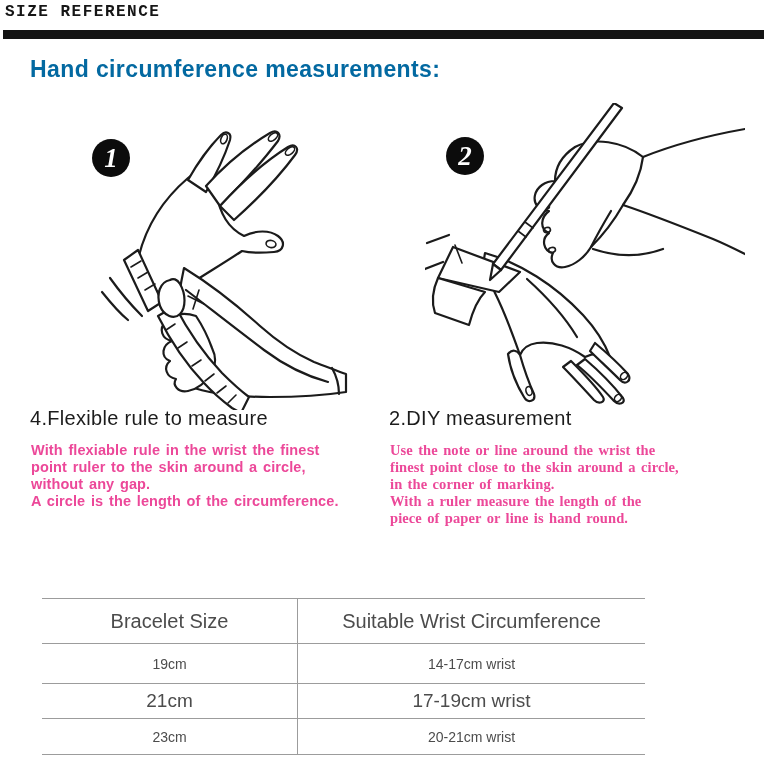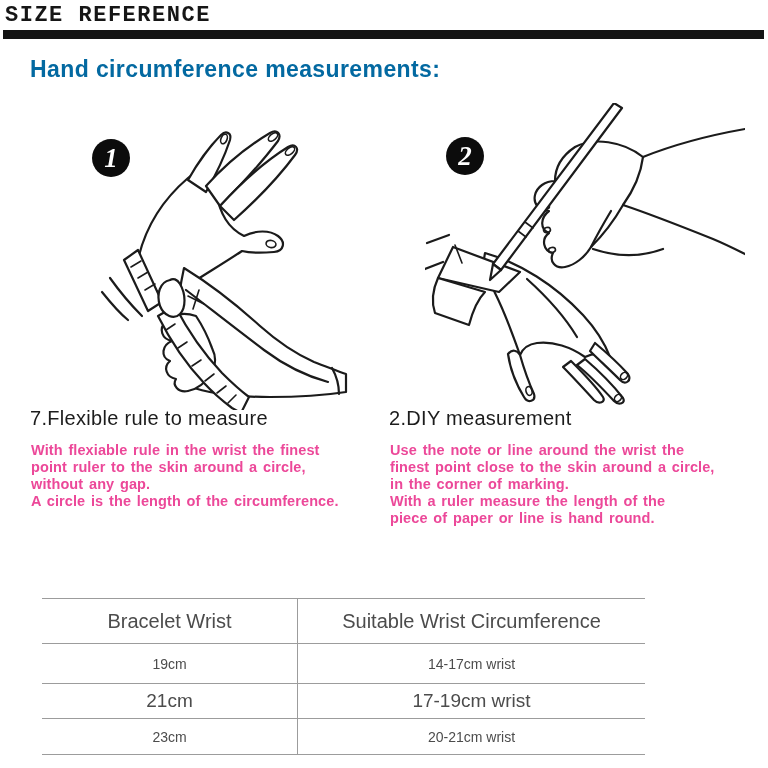--- a/index.html
+++ b/index.html
@@ -3,21 +3,21 @@
 <meta charset="utf-8">
 <style>
   html,body{margin:0;padding:0;background:#ffffff;}
   .canvas{
     position:relative;width:768px;height:768px;background:#ffffff;
     font-family:"Liberation Sans",sans-serif;overflow:hidden;color:#1c1c1c;
   }
   .size-ref-title{
     position:absolute;left:5px;top:3px;
     font-family:"Liberation Mono","DejaVu Sans Mono",monospace;
-    font-size:22px;font-weight:700;letter-spacing:1.5px;color:#161616;white-space:nowrap;
+    font-size:16px;font-weight:700;letter-spacing:1.5px;color:#161616;white-space:nowrap;
   }
   .title-bar{position:absolute;left:3px;top:30px;width:761px;height:9px;background:#141414;}
   .main-heading{
     position:absolute;left:30px;top:56px;font-size:23px;font-weight:700;
     letter-spacing:0.4px;color:#0369a1;white-space:nowrap;
   }
   .badge{
     position:absolute;width:38px;height:38px;border-radius:50%;background:#0c0c0c;
     color:#fff;display:flex;align-items:center;justify-content:center;
     font-family:"Liberation Serif",serif;font-style:italic;font-weight:700;font-size:27px;
@@ -29,21 +29,21 @@
   .illu-1{left:100px;top:120px;}
   .illu-2{left:425px;top:103px;}
   .step-title{position:absolute;font-size:20px;font-weight:400;letter-spacing:0.3px;color:#1c1c1c;white-space:nowrap;}
   .step-title-1{left:30px;top:407px;}
   .step-title-2{left:389px;top:407px;}
   .step-body{
     position:absolute;font-size:14.5px;font-weight:700;line-height:17px;
     letter-spacing:0.1px;word-spacing:1.6px;color:#ec4899;white-space:nowrap;
   }
   .step-body-1{left:31px;top:442px;}
-  .step-body-2{left:390px;top:442px;}
+  .step-body-2{left:390px;top:442px;font-family:Liberation Serif, serif;}
   .size-table{
     position:absolute;left:42px;top:598px;width:603px;color:#4c4c4c;
     border-top:1px solid #9c9c9c;
   }
   .t-row{display:flex;border-bottom:1px solid #9c9c9c;}
   .t-cell{display:flex;align-items:center;justify-content:center;}
   .t-c1{width:256px;border-right:1px solid #9c9c9c;box-sizing:border-box;}
   .t-c2{flex:1;}
   .t-head{height:44px;font-size:20px;}
   .t-r1{height:39px;font-size:14px;}
@@ -135,41 +135,41 @@
       <path class="ln" d="M168,146 C192,154 216,154 238,146"></path>
     </g>
     <g>
       <path class="fl" d="M189,0 L197,5 L76,167 L68,161 Z"></path>
       <path class="fl" d="M68,161 L76,167 L65,177 Z"></path>
       <path class="th" d="M93,128 L101,134"></path>
       <path class="th" d="M100,119 L108,125"></path>
     </g>
   </svg>
 
-  <div class="step-title step-title-1">7.Flexible rule to measure</div>
+  <div class="step-title step-title-1">4.Flexible rule to measure</div>
   <div class="step-title step-title-2">2.DIY measurement</div>
 
   <div class="step-body step-body-1">
     <div>With flexiable rule in the wrist the finest</div>
     <div>point ruler to the skin around a circle,</div>
     <div>without any gap.</div>
     <div>A circle is the length of the circumference.</div>
   </div>
 
   <div class="step-body step-body-2">
     <div>Use the note or line around the wrist the</div>
     <div>finest point close to the skin around a circle,</div>
     <div>in the corner of marking.</div>
     <div>With a ruler measure the length of the</div>
     <div>piece of paper or line is hand round.</div>
   </div>
 
   <div class="size-table">
     <div class="t-row t-head">
-      <div class="t-cell t-c1">Bracelet Wrist</div>
+      <div class="t-cell t-c1">Bracelet Size</div>
       <div class="t-cell t-c2">Suitable Wrist Circumference</div>
     </div>
     <div class="t-row t-r1">
       <div class="t-cell t-c1">19cm</div>
       <div class="t-cell t-c2">14-17cm wrist</div>
     </div>
     <div class="t-row t-r2">
       <div class="t-cell t-c1">21cm</div>
       <div class="t-cell t-c2">17-19cm wrist</div>
     </div>

